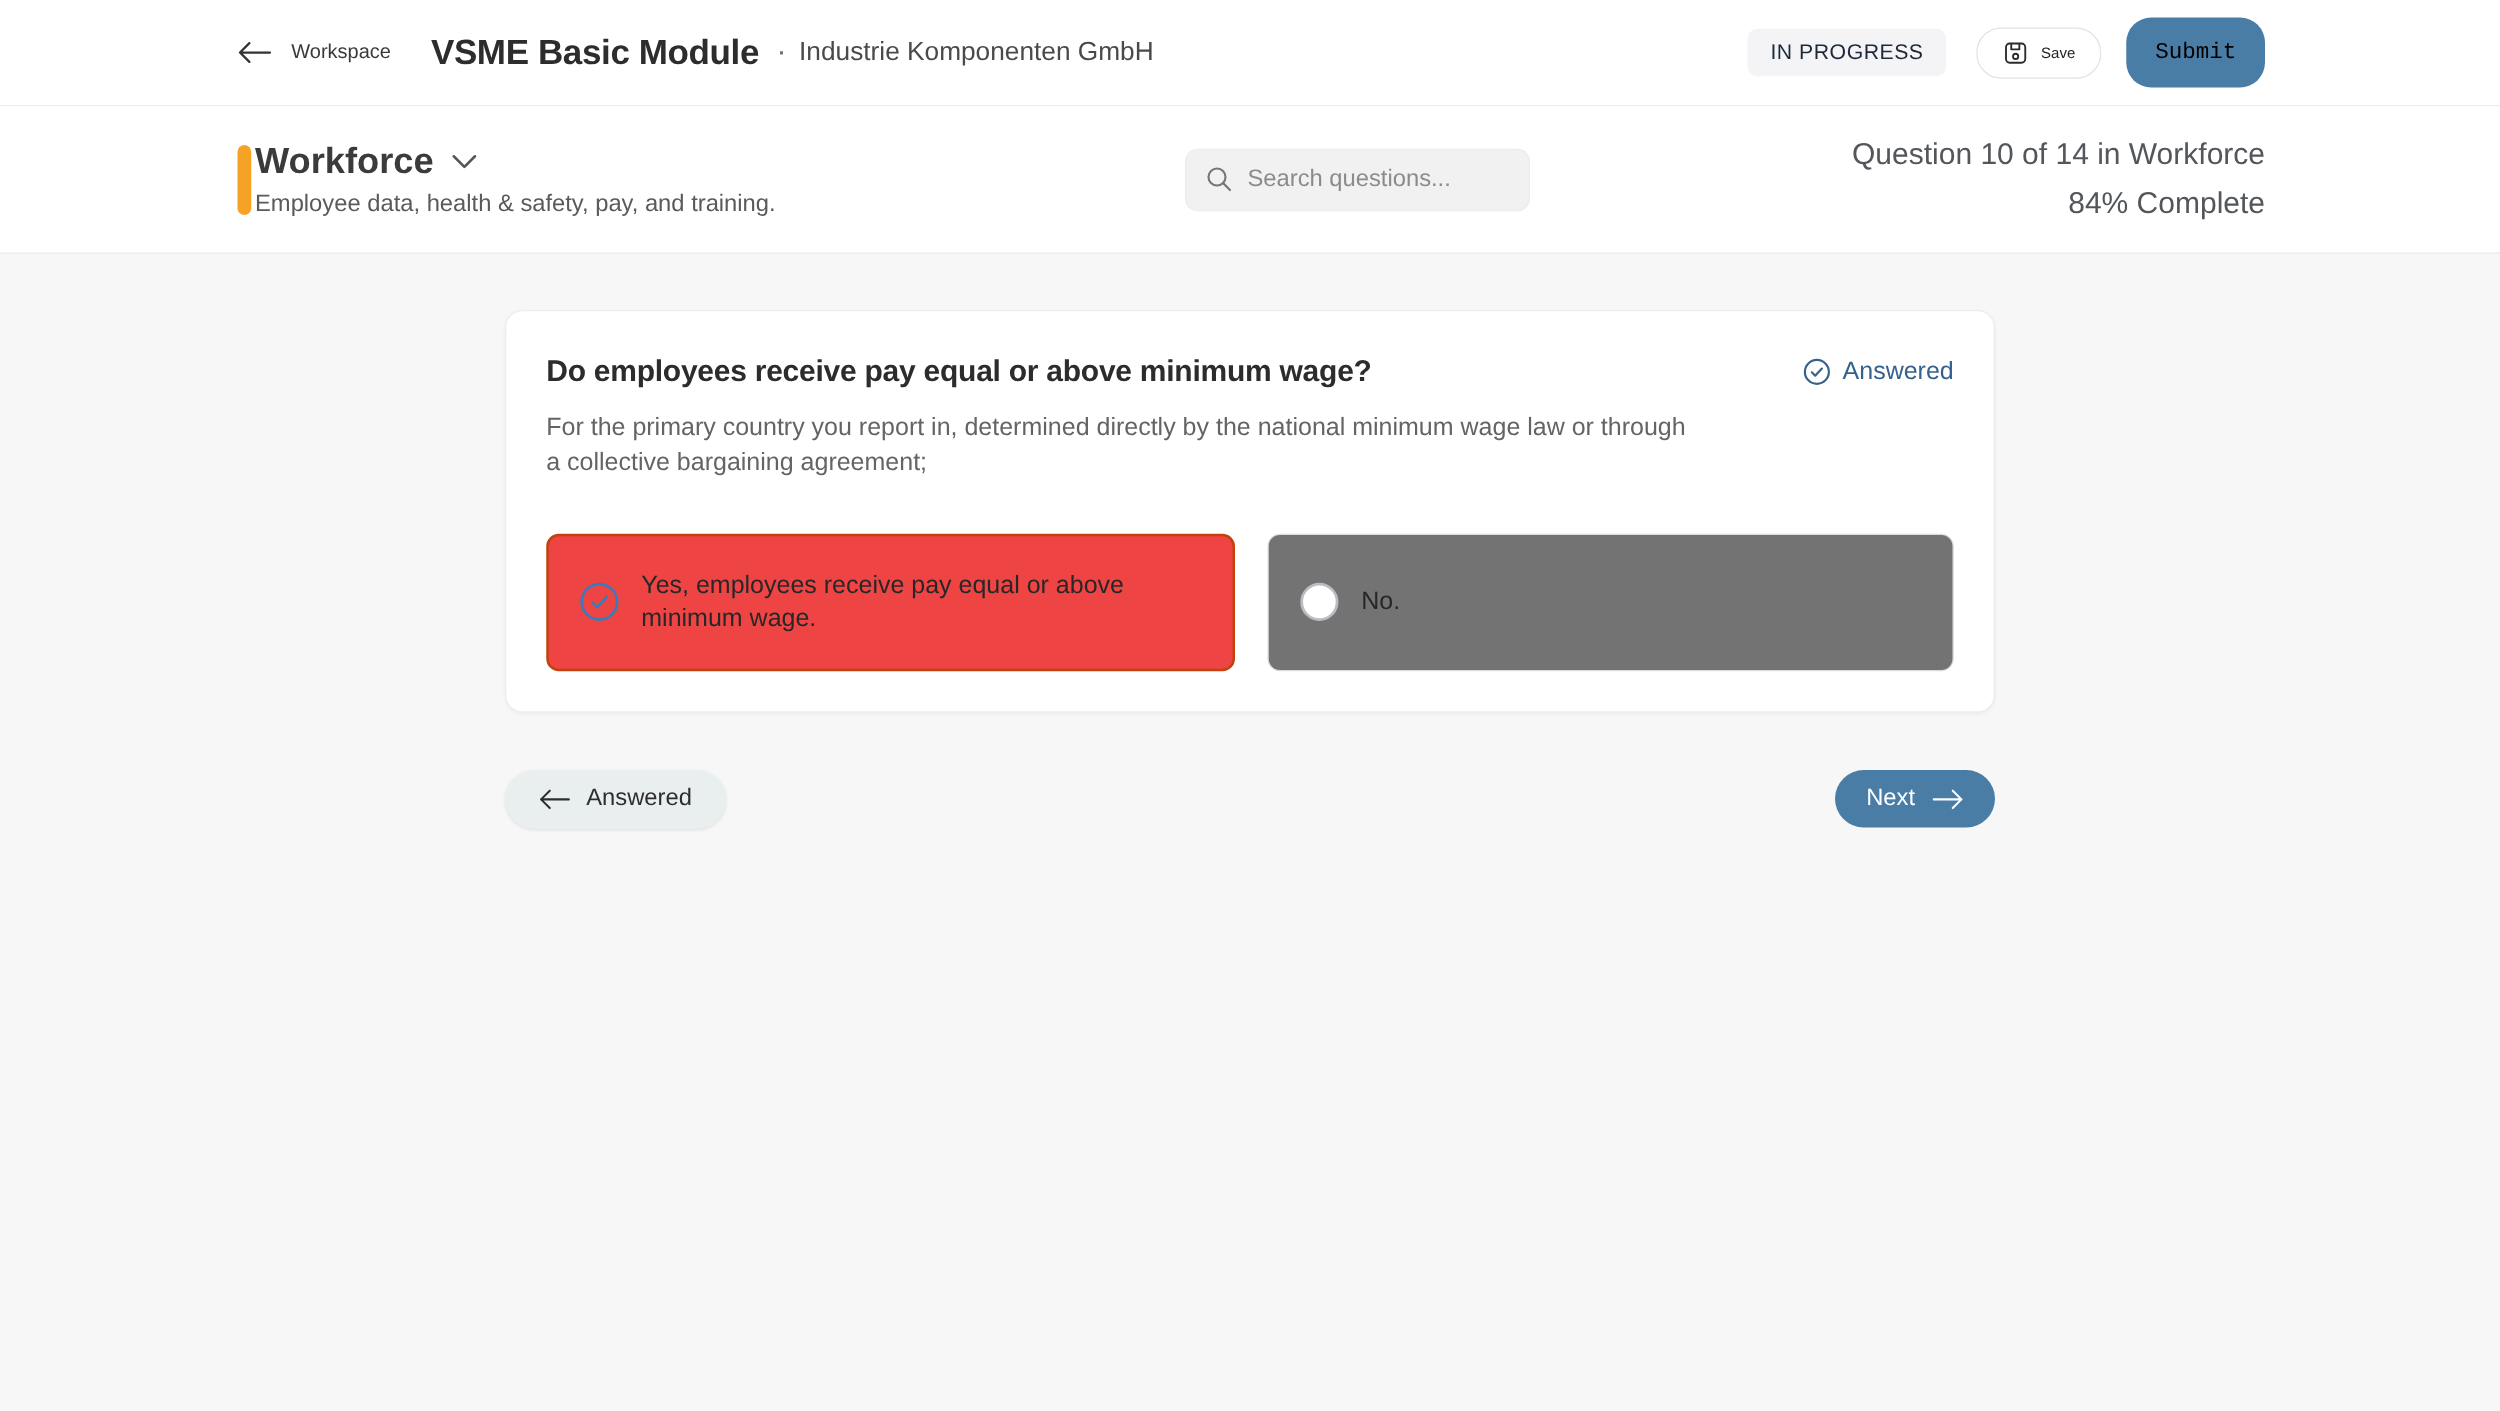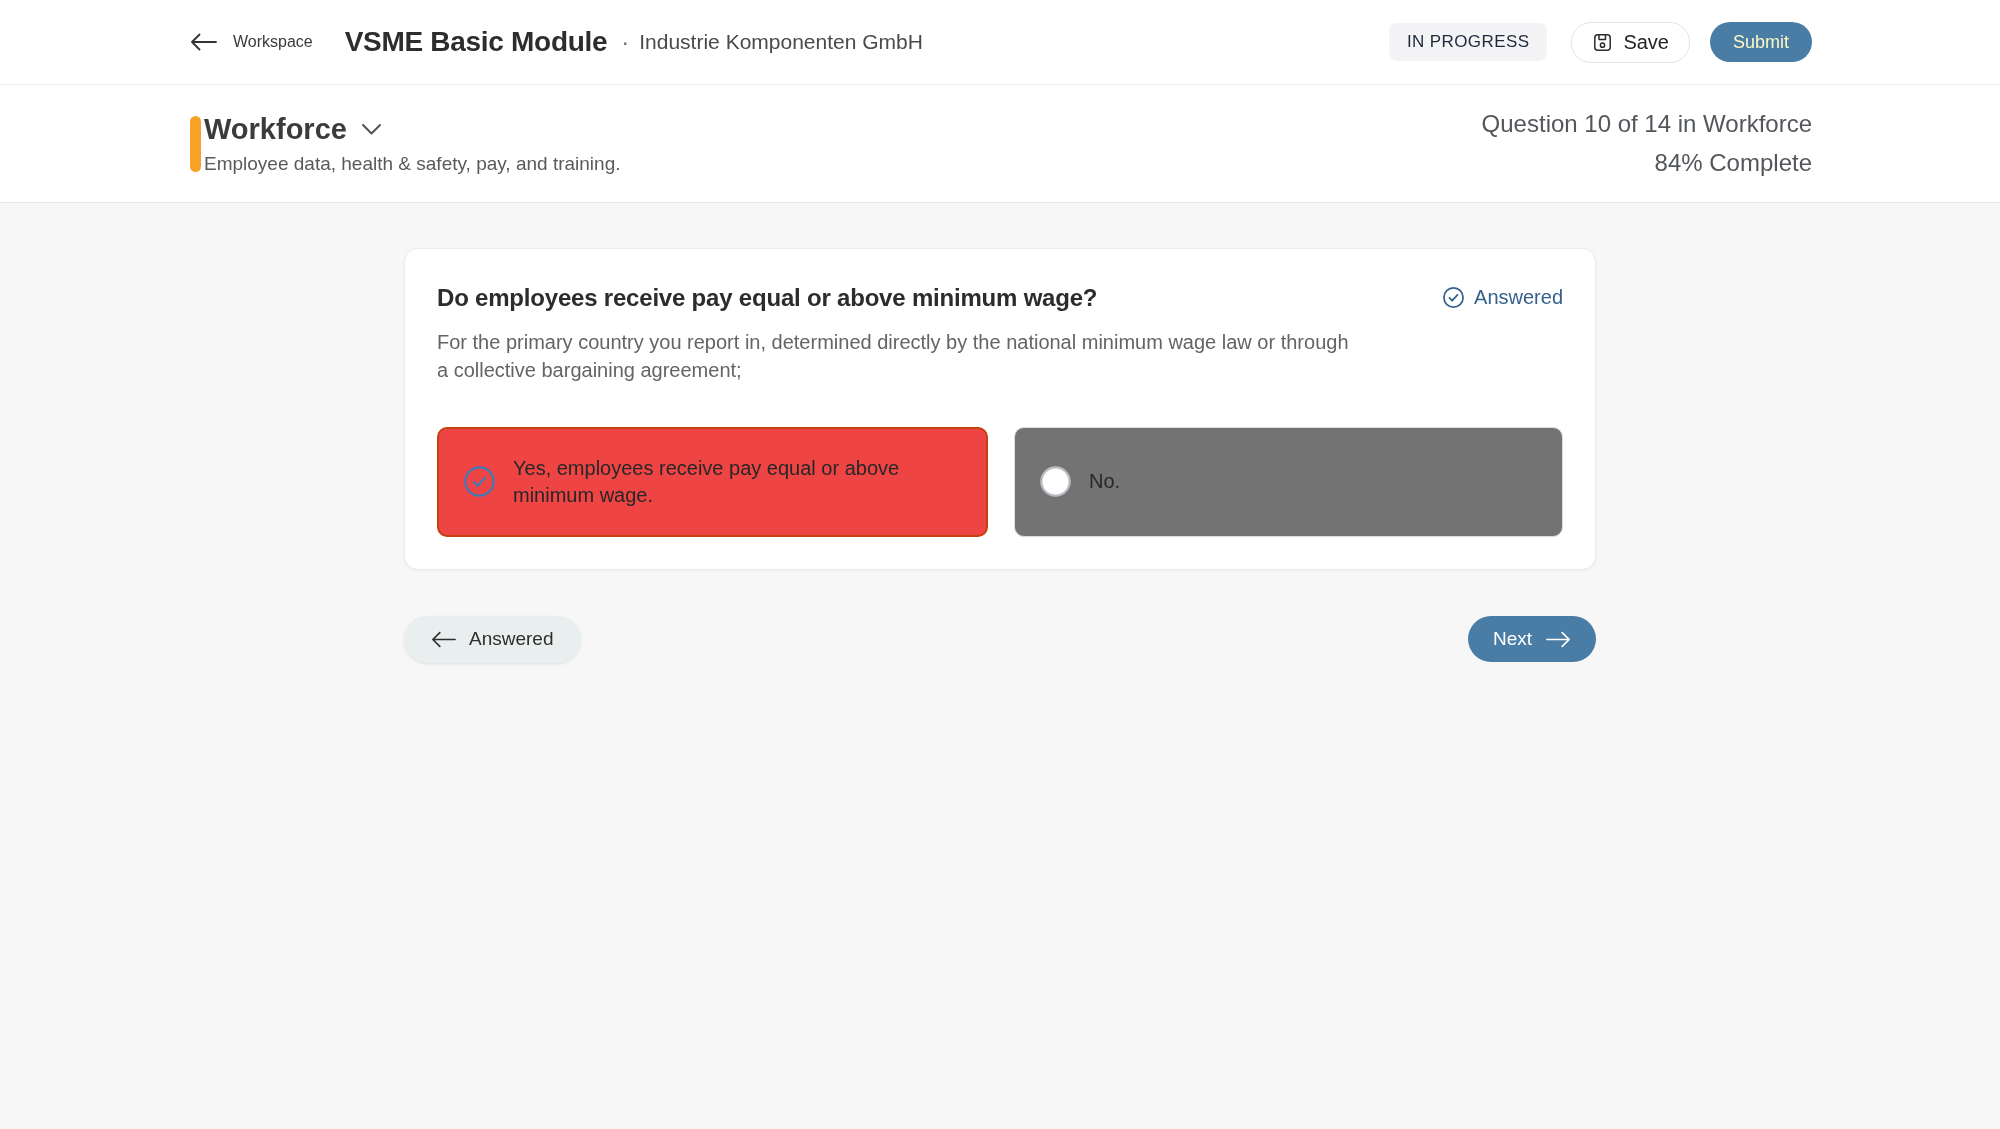--- a/index.html
+++ b/index.html
@@ -26,26 +26,26 @@
   .title-dot { font-size:24px; color:#6f6f6f; margin-right:10px; }
   .company-name { font-size:21px; color:#4a4a4a; white-space:nowrap; }
   .topbar-spacer { flex:1; }
   .status-badge {
     background:#f4f4f6; color:#1d2939; font-size:17px; letter-spacing:0.4px;
     padding:9px 18px; border-radius:8px; white-space:nowrap;
   }
   .save-btn {
     margin-left:24px; height:41px; padding:0 20px; border-radius:20px;
     background:#fff; border:1px solid #e3e3e3; display:flex; align-items:center; gap:10px;
-    font-size:20px; color:#232323; cursor:pointer; font-family:inherit;
+    font-size:12px; color:#232323; cursor:pointer; font-family:inherit;
   }
   .submit-btn {
-    margin-left:20px; height:40px; padding:0 23px; border-radius:20px;
-    background:var(--accent-blue); border:none; color:#fef9c3; font-size:18px;
-    cursor:pointer; font-family:Liberation Sans, sans-serif;
+    margin-left:20px; height:56px; padding:0 23px; border-radius:20px;
+    background:var(--accent-blue); border:none; color:#000000; font-size:18px;
+    cursor:pointer; font-family:Liberation Mono, monospace;
   }
 
   
   .section-band {
     position:relative; height:118px; background:#fff; border-bottom:1px solid #e8e8e8;
     display:flex; align-items:center; padding:0 188px 0 190px;
   }
   .section-left { display:flex; align-items:center; gap:3px; }
   .accent-bar { width:11px; height:56px; border-radius:6px; background:var(--accent-orange); }
   .section-title-row { display:flex; align-items:center; gap:14px; cursor:pointer; }
@@ -136,20 +136,29 @@
         <span>
           <svg width="21" height="13" viewBox="0 0 21 13" fill="none">
             <path d="M2 2 L10.5 10.5 L19 2" stroke="#555" stroke-width="2" stroke-linecap="round" stroke-linejoin="round"></path>
           </svg>
         </span>
       </div>
       <div class="section-subtitle">Employee data, health &amp; safety, pay, and training.</div>
     </div>
   </div>
 
+  <div class="search-box">
+    <span>
+      <svg width="21" height="21" viewBox="0 0 21 21" fill="none">
+        <circle cx="8.6" cy="8.6" r="6.8" stroke="#767676" stroke-width="1.7"></circle>
+        <path d="M13.7 13.7 L19 19" stroke="#767676" stroke-width="1.7" stroke-linecap="round"></path>
+      </svg>
+    </span>
+    <input type="text" placeholder="Search questions..." style="">
+  </div>
 
   <div class="progress-block">
     <div>Question 10 of 14 in Workforce</div>
     <div>84% Complete</div>
   </div>
 </section>
 
 <main class="content">
   <div class="question-card">
     <div class="card-header">

